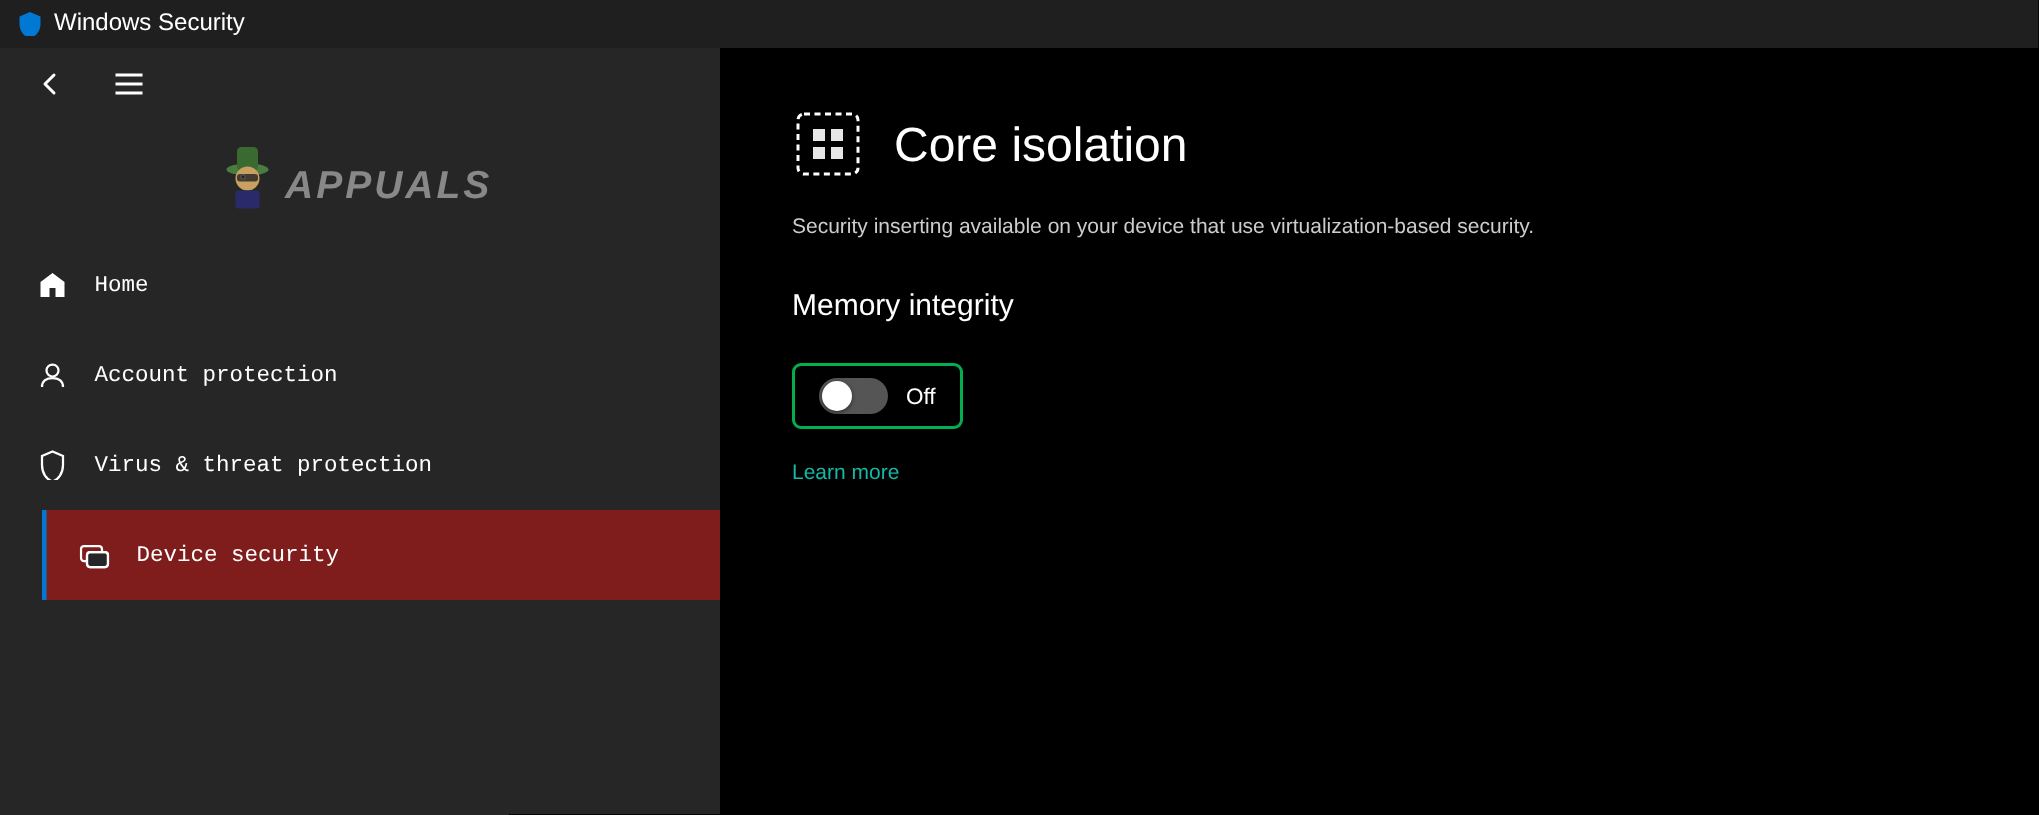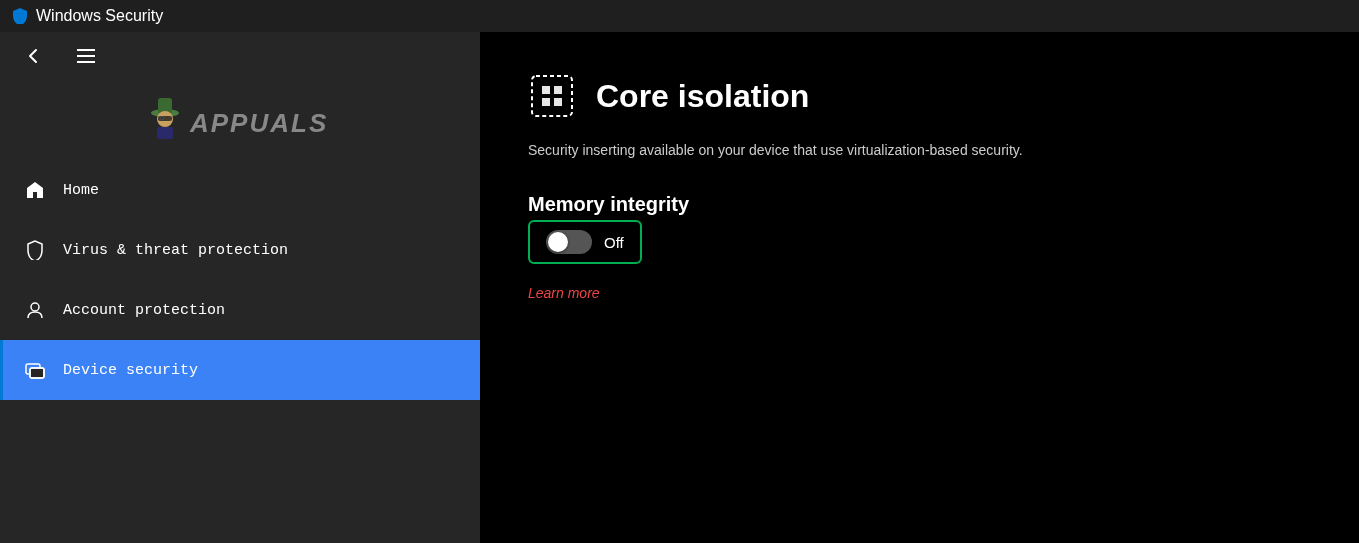--- a/index.html
+++ b/index.html
@@ -119,21 +119,22 @@
       align-items: center;
       padding: 0 20px;
       height: 60px;
       cursor: pointer;
       gap: 16px;
       border-left: 3px solid transparent;
       transition: background 0.1s;
     }
     .nav-item.active {
       border-left: 3px solid #0078d4;
-      background: #3b82f6;
+      background: #7f1d1d;
+      margin-left: 28px;
     }
     .nav-item-icon {
       width: 24px;
       height: 24px;
       display: flex;
       align-items: center;
       justify-content: center;
       color: #fff;
       flex-shrink: 0;
     }
@@ -167,37 +168,37 @@
       width: 48px;
       height: 48px;
       display: flex;
       align-items: center;
       justify-content: center;
       color: #fff;
     }
 
     .page-title {
       font-size: 32px;
-      font-weight: 700;
+      font-weight: 400;
       color: #fff;
     }
 
     .page-description {
       font-size: 14px;
       color: #ccc;
       line-height: 1.5;
       margin-bottom: 32px;
       max-width: 700px;
     }
 
     .section-title {
       font-size: 20px;
-      font-weight: 700;
-      color: #fff;
-      margin-bottom: 4px;
+      font-weight: 400;
+      color: #fff;
+      margin-bottom: 26px;
     }
 
     .section-description {
       font-size: 14px;
       color: #ccc;
       line-height: 1.5;
       margin-bottom: 24px;
       max-width: 640px;
     }
 
@@ -239,25 +240,24 @@
       box-shadow: 0 1px 3px rgba(0,0,0,0.5);
     }
 
     .toggle-label {
       font-size: 15px;
       color: #fff;
     }
 
     
     .learn-more-link {
-      color: #ef4444;
+      color: #14b8a6;
       font-size: 14px;
       text-decoration: none;
       cursor: pointer;
-      font-style: italic;
     }
   </style>
 </head>
 <body>
 
 <div class="titlebar">
   <div class="titlebar-icon">
     <svg width="16" height="16" viewBox="0 0 16 16">
       <path d="M8 0L1 3v5c0 4.4 3 8.5 7 9.5C12 16.5 15 12.4 15 8V3L8 0z" fill="#0078d4"></path>
     </svg>
@@ -314,34 +314,34 @@
           <svg width="20" height="20" viewBox="0 0 20 20">
             <path d="M10 2L2 8v10h6v-6h4v6h6V8L10 2z" fill="#fff"></path>
           </svg>
         </span>
         <span class="nav-item-label">Home</span>
       </li>
 
       <li class="nav-item">
         <span class="nav-item-icon">
           <svg width="20" height="20" viewBox="0 0 20 20">
-            <path d="M10 1L3 4v6c0 5.5 3 9.7 7 11 4-1.3 7-5.5 7-11V4L10 1z" stroke="#fff" stroke-width="1.5" fill="none"></path>
-          </svg>
-        </span>
-        <span class="nav-item-label">Virus &amp; threat protection</span>
-      </li>
-
-      <li class="nav-item">
-        <span class="nav-item-icon">
-          <svg width="20" height="20" viewBox="0 0 20 20">
             <circle cx="10" cy="7" r="4" stroke="#fff" stroke-width="1.5" fill="none"></circle>
             <path d="M3 18c0-4 3-6 7-6s7 2 7 6" stroke="#fff" stroke-width="1.5" fill="none"></path>
           </svg>
         </span>
         <span class="nav-item-label">Account protection</span>
+      </li>
+
+      <li class="nav-item">
+        <span class="nav-item-icon">
+          <svg width="20" height="20" viewBox="0 0 20 20">
+            <path d="M10 1L3 4v6c0 5.5 3 9.7 7 11 4-1.3 7-5.5 7-11V4L10 1z" stroke="#fff" stroke-width="1.5" fill="none"></path>
+          </svg>
+        </span>
+        <span class="nav-item-label">Virus &amp; threat protection</span>
       </li>
 
 
 
       <li class="nav-item active">
         <span class="nav-item-icon">
           <svg width="20" height="20" viewBox="0 0 20 20">
             <rect x="1" y="4" width="14" height="10" rx="2" stroke="#fff" stroke-width="1.5" fill="none"></rect>
             <rect x="5" y="8" width="14" height="10" rx="2" stroke="#fff" stroke-width="1.5" fill="#262626"></rect>
             <rect x="5" y="8" width="14" height="10" rx="2" stroke="#fff" stroke-width="1.5" fill="none"></rect>

